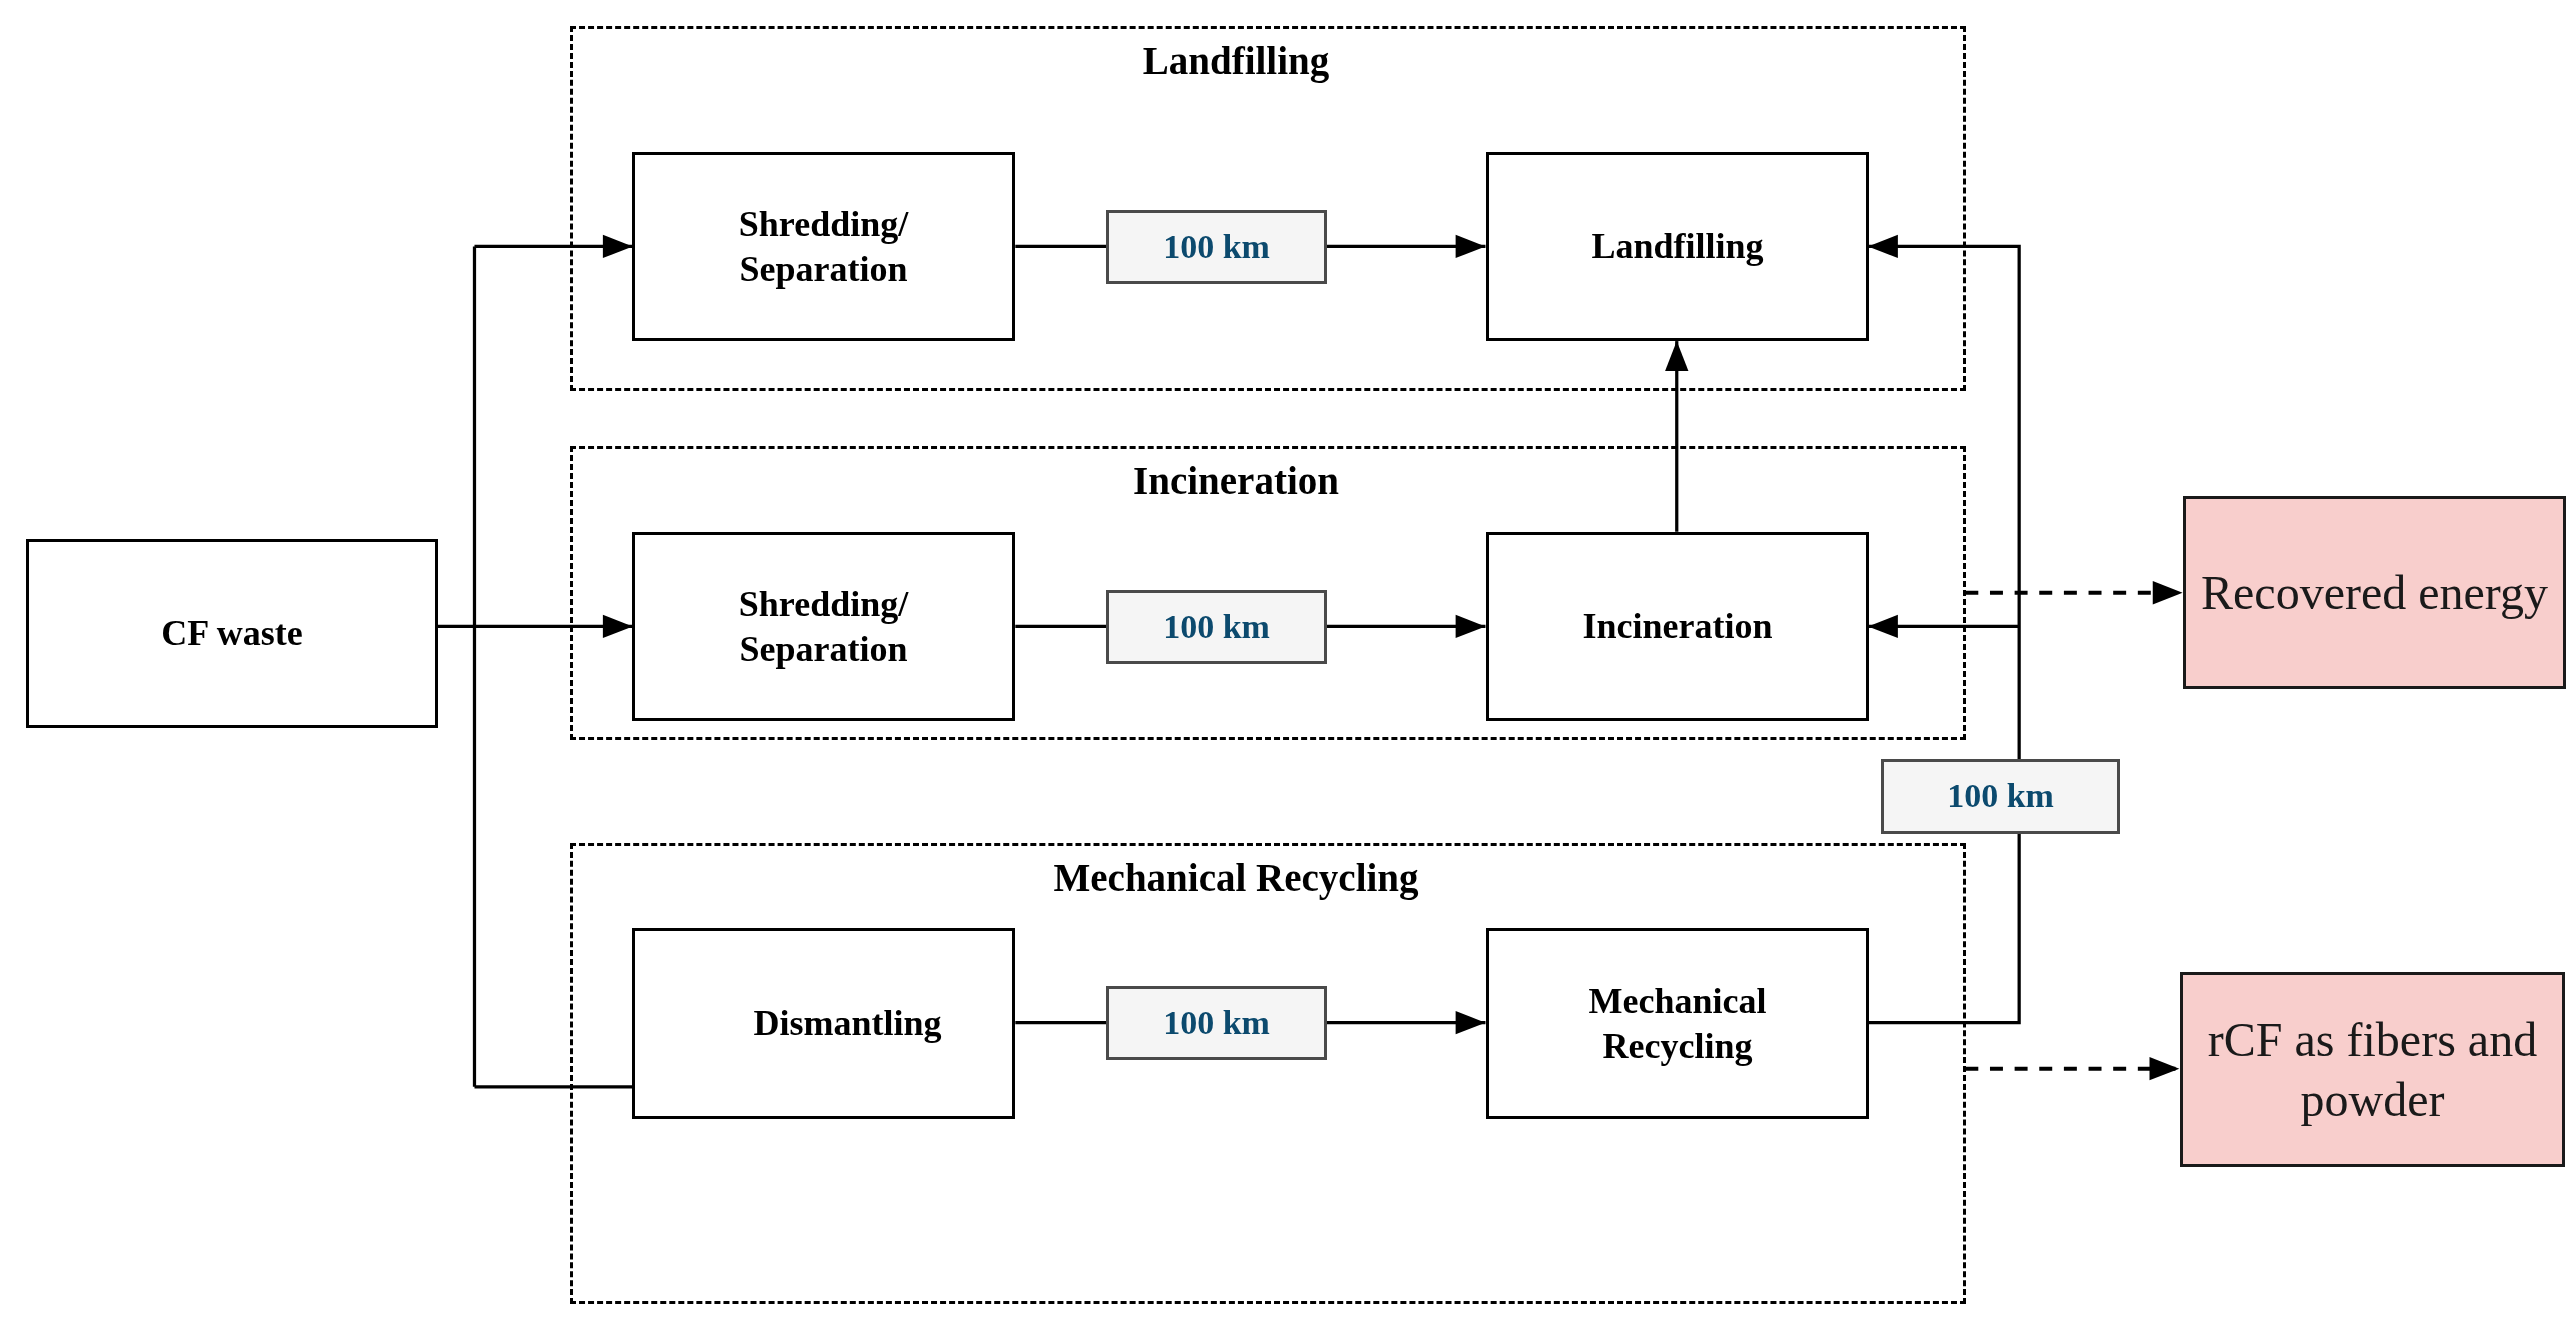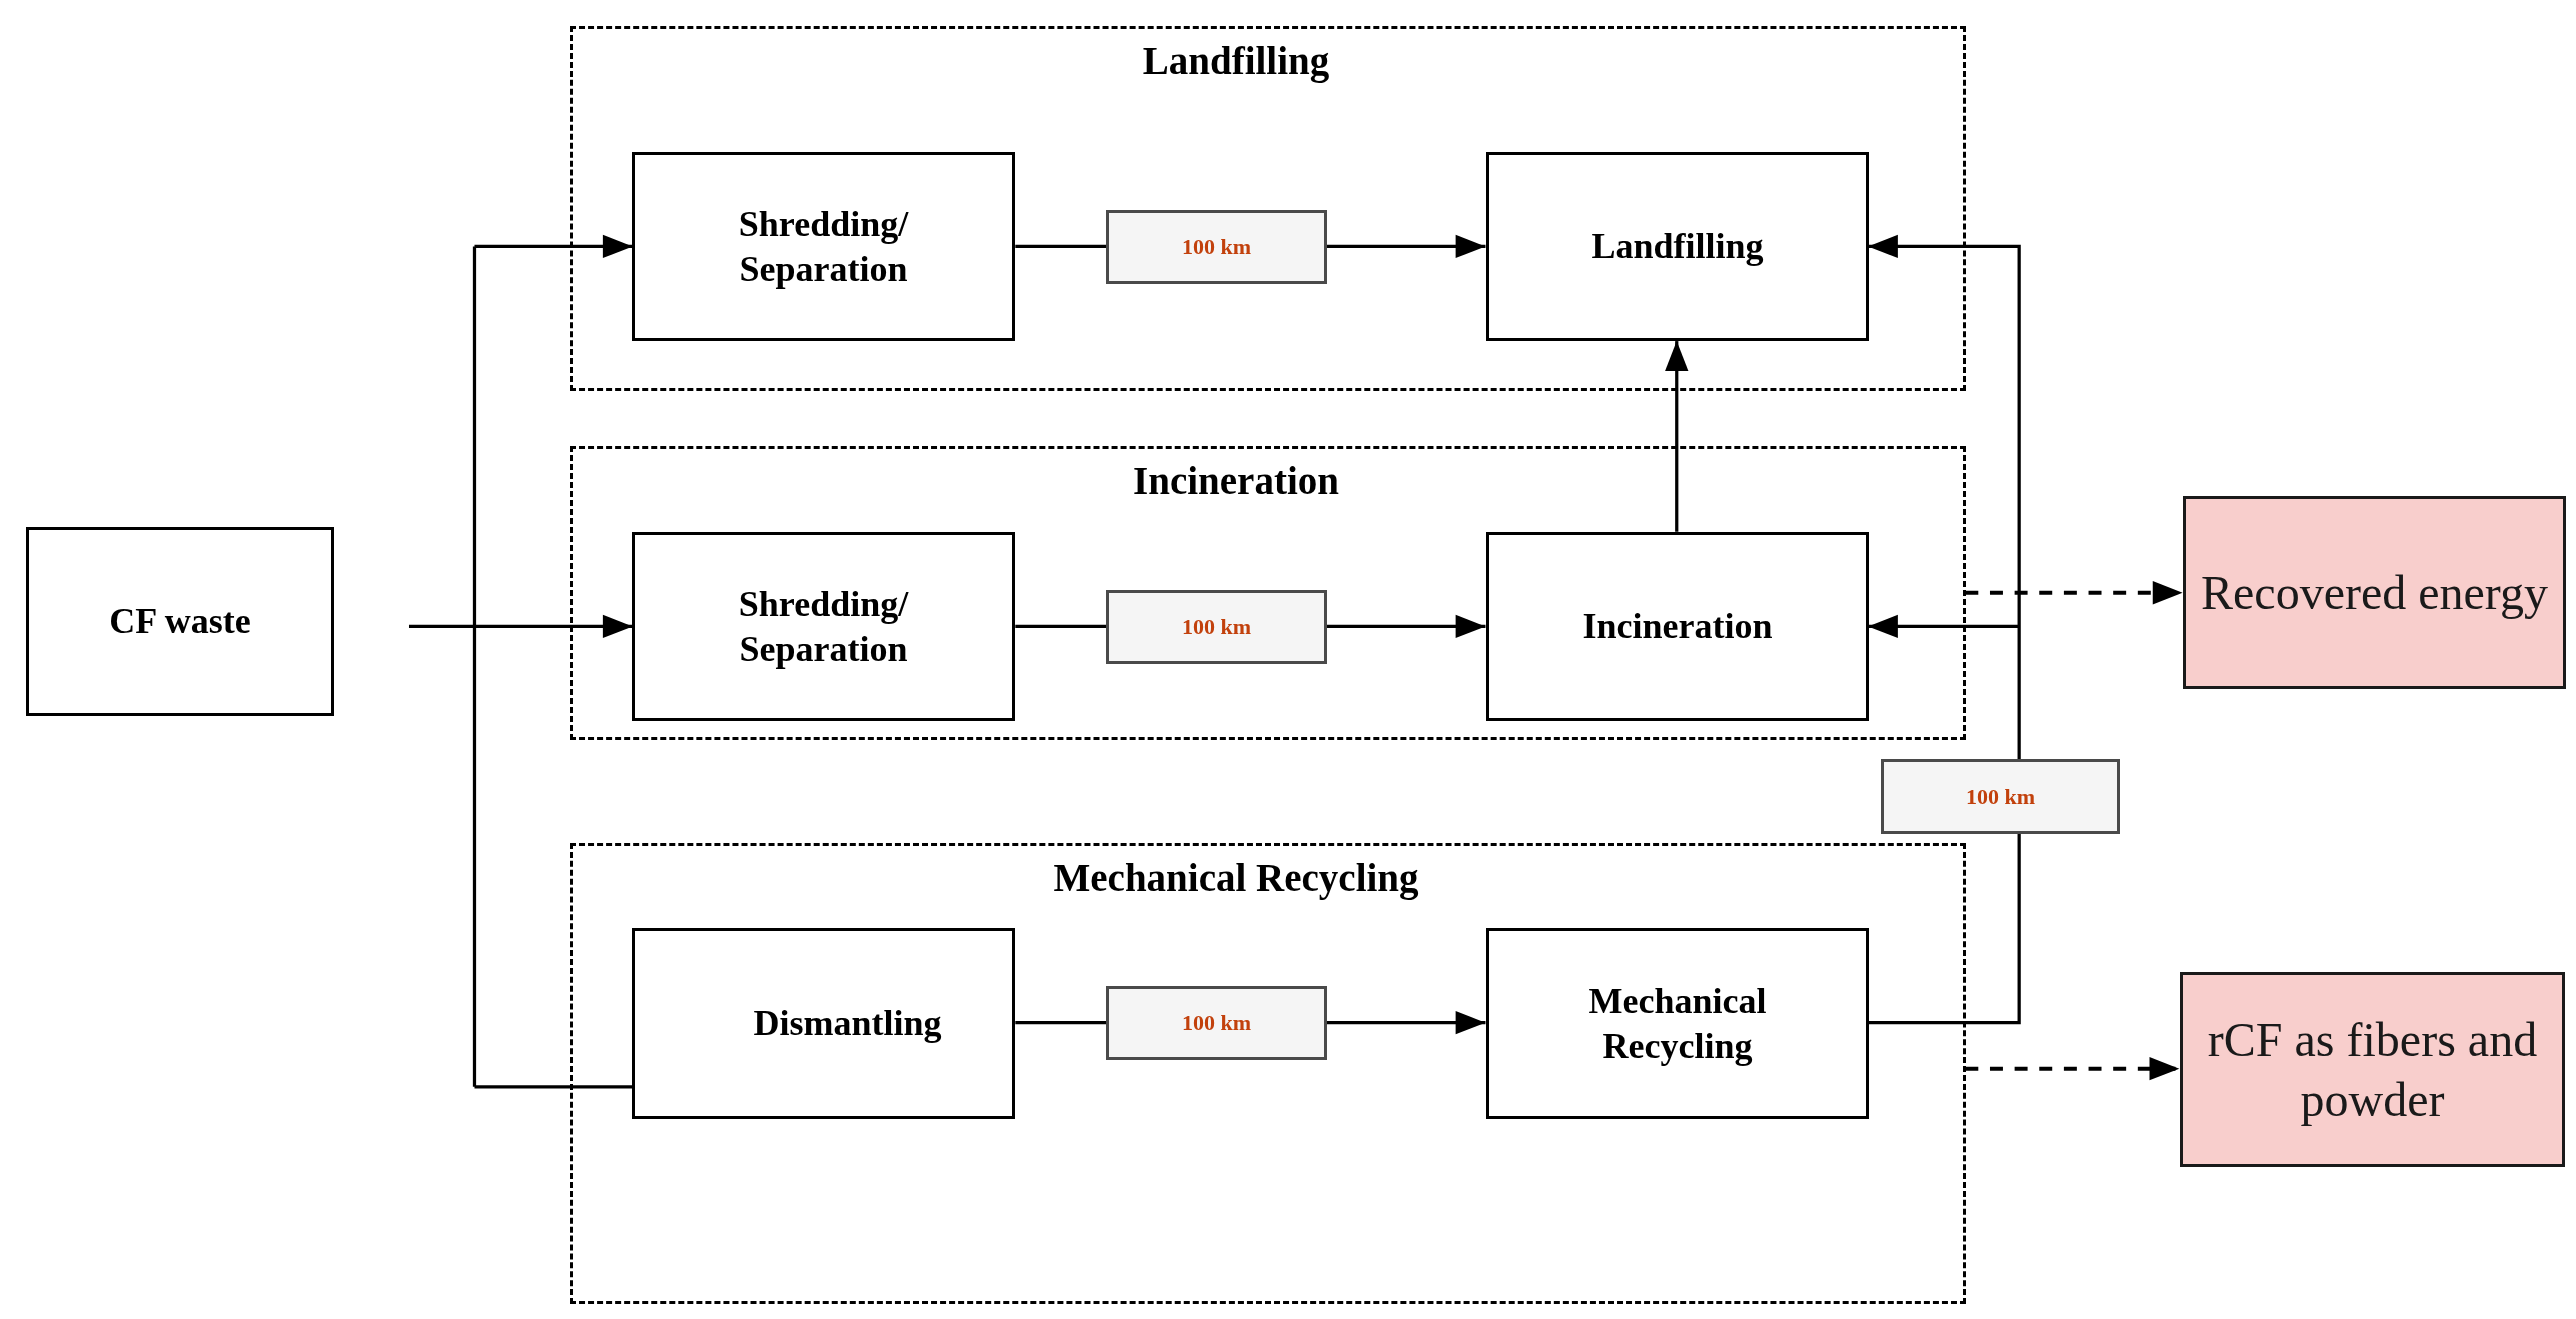--- a/index.html
+++ b/index.html
@@ -56,22 +56,22 @@
     background: #ffffff;
     border: 3.9px solid var(--process_border, #000000);
     font-weight: bold;
     font-size: 36px;
     color: #000000;
   }
   .distance {
     background: var(--distance_fill, #f5f5f5);
     border: 3.2px solid var(--distance_border, #4a4a4a);
     font-weight: bold;
-    font-size: 22px;
-    color: #c2410c;
+    font-size: 34px;
+    color: #0c4a6e;
   }
   .output {
     background: var(--output_fill, #f8cecc);
     border: 3.2px solid var(--output_border, #1a1a1a);
     font-weight: 400;
     font-size: 48px;
     color: #1a1a1a;
   }
 </style>
 </head>
@@ -114,21 +114,21 @@
 
     <path class="wire" d="M 2585 820 L 2585 526" marker-end="url(#arrow)"></path>
 
     <path class="wire" d="M 2880 1577 L 3113 1577 L 3113 380 L 2880 380" marker-end="url(#arrow)"></path>
     <path class="wire" d="M 3113 966 L 2880 966" marker-end="url(#arrow)"></path>
 
     <path class="wire dashed" d="M 3030 914 L 3365 914" marker-end="url(#arrow)"></path>
     <path class="wire dashed" d="M 3030 1648 L 3360 1648" marker-end="url(#arrow)"></path>
   </svg>
 
-  <div class="node process" style="left:26px; top:527px; width:308px; height:189px;">
+  <div class="node process" style="left:26px; top:539px; width:412px; height:189px;">
     <span class="box-label">CF waste</span>
   </div>
 
   <div class="node process" style="left:632px; top:152px; width:383px; height:189px;">
     <span class="box-label">Shredding/
 Separation</span>
   </div>
   <div class="node distance" style="left:1106px; top:210px; width:221px; height:74px;">
     <span class="box-label">100 km</span>
   </div>

